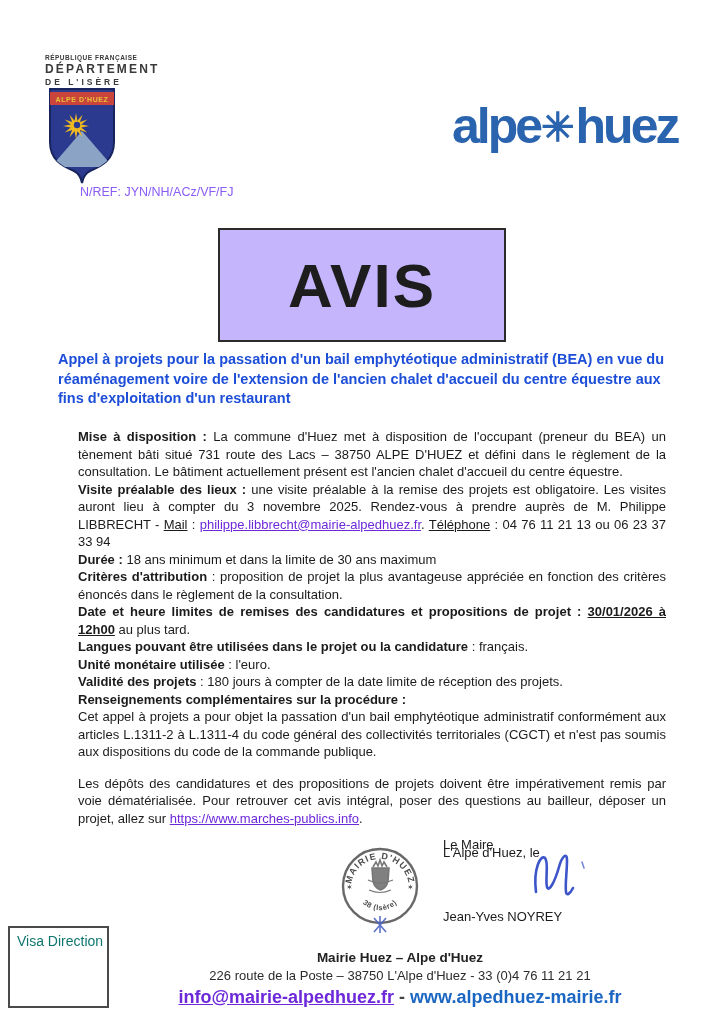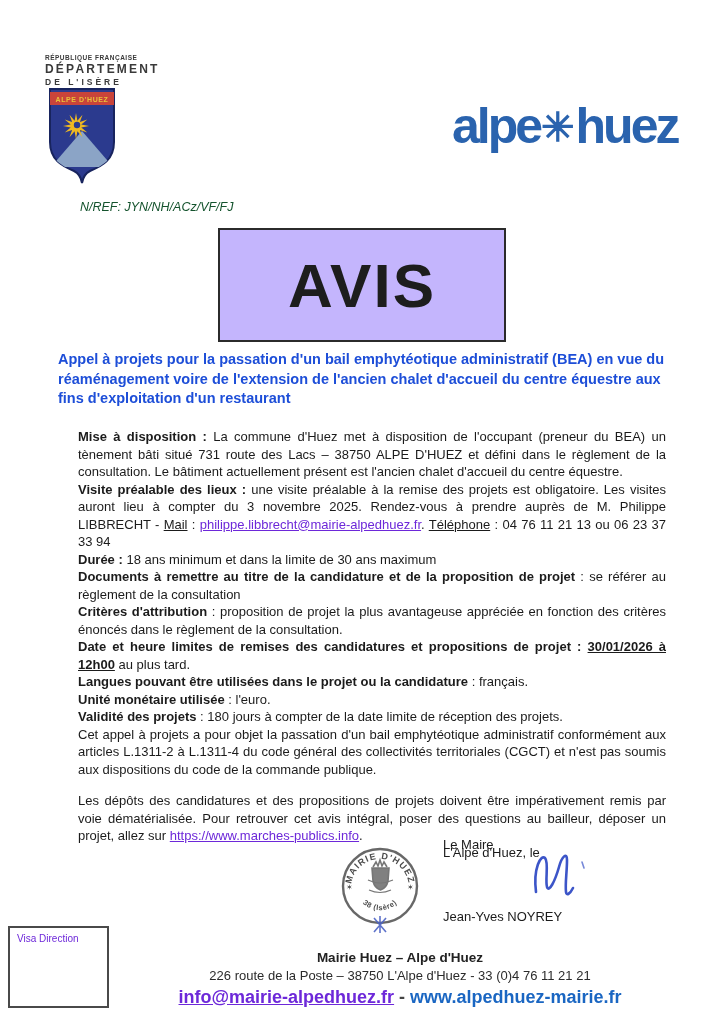--- a/index.html
+++ b/index.html
@@ -13,21 +13,21 @@
   .dept-l1 { font-size:6.5px; font-weight:bold; letter-spacing:.5px; }
   .dept-l2 { font-size:12px; font-weight:bold; letter-spacing:2.2px; margin-top:1px; }
   .dept-l3 { font-size:8.5px; font-weight:bold; letter-spacing:3px; margin-top:1px; }
   .crest-svg { position:absolute; left:46px; top:86px; }
   .brand {
     position:absolute; left:452px; top:96px; width:244px; height:62px;
     font-size:50px; font-weight:800; letter-spacing:-3px; color:#2a63ae;
     white-space:nowrap; line-height:60px;
   }
   .brand .star { font-size:.8em; letter-spacing:0; position:relative; top:-2px; padding:0 1px; }
-  .ref { position:absolute; left:80px; top:200px; font-size:12.5px; color:#14532d;font-style:italic; }
+  .ref { position:absolute; left:80px; top:185px; font-size:12.5px; color:#8b5cf6; }
   
   .avis-box {
     position:absolute; left:218px; top:228px; width:284px; height:110px;
     border:2.5px solid #2b2b2b; background:#c4b5fd;
     display:flex; align-items:center; justify-content:center;
   }
   .avis-box span { font-size:62px; font-weight:bold; letter-spacing:2px; color:#1d1d1d; }
   
   .heading {
     position:absolute; left:58px; top:350px; width:608px;
@@ -53,21 +53,21 @@
   .footer-org { font-size:13.5px; font-weight:bold; color:#222; }
   .footer-addr { font-size:13px; margin-top:3px; color:#2b2b2b; }
   .footer-links { font-size:18px; margin-top:4px; color:#1a66c2;font-weight:bold; }
   .footer-links .sep { color:#444; text-decoration:none; }
   .footer-links .site { text-decoration:none; color:#1a66c2; }
   
   .visa-box {
     position:absolute; left:8px; top:926px; width:97px; height:78px;
     border:2px solid #4a4a4a; background:#fff;
   }
-  .visa-box span { display:block; padding:5px 0 0 7px; font-size:10px; color:#6d28d9; }
+  .visa-box span { display:block; padding:5px 0 0 7px; font-size:14px; color:#0f766e; }
 </style>
 </head>
 <body>
 
 <div class="page">
 
   <div class="dept-block">
     <div class="dept-l1">RÉPUBLIQUE FRANÇAISE</div>
     <div class="dept-l2">DÉPARTEMENT</div>
     <div class="dept-l3">DE L'ISÈRE</div>
@@ -98,26 +98,26 @@
   <div class="avis-box">
     <span>AVIS</span>
   </div>
 
   <div class="heading">Appel à projets pour la passation d'un bail emphytéotique administratif (BEA) en vue du réaménagement voire de l'extension de l'ancien chalet d'accueil du centre équestre aux fins d'exploitation d'un restaurant</div>
 
   <div class="body-text">
       <div class="para"><span class="b">Mise à disposition : </span><span>La commune d'Huez met à disposition de l'occupant (preneur du BEA) un tènement bâti situé 731 route des Lacs – 38750 ALPE D'HUEZ et défini dans le règlement de la consultation. Le bâtiment actuellement présent est l'ancien chalet d'accueil du centre équestre.</span></div>
       <div class="para"><span class="b">Visite préalable des lieux : </span><span>une visite préalable à la remise des projets est obligatoire. Les visites auront lieu à compter du 3 novembre 2025. Rendez-vous à prendre auprès de M. Philippe LIBBRECHT - </span><span class="u">Mail</span><span> : </span><a class="link">philippe.libbrecht@mairie-alpedhuez.fr</a><span>. </span><span class="u">Téléphone</span><span> : 04 76 11 21 13 ou 06 23 37 33 94</span></div>
       <div class="para"><span class="b">Durée : </span><span>18 ans minimum et dans la limite de 30 ans maximum</span></div>
-      <div class="para"><span class="b">Documents à remettre au titre de la candidature et de la proposition de projet</span><span> : se référer au règlement de la consultation</span></div>
       <div class="para"><span class="b">Critères d'attribution</span><span> : proposition de projet la plus avantageuse appréciée en fonction des critères énoncés dans le règlement de la consultation.</span></div>
       <div class="para"><span class="b">Date et heure limites de remises des candidatures et propositions de projet : </span><span class="bu">30/01/2026 à 12h00</span><span> au plus tard.</span></div>
       <div class="para"><span class="b">Langues pouvant être utilisées dans le projet ou la candidature</span><span> : français.</span></div>
       <div class="para"><span class="b">Unité monétaire utilisée</span><span> : l'euro.</span></div>
       <div class="para"><span class="b">Validité des projets</span><span> : 180 jours à compter de la date limite de réception des projets.</span></div>
+      <div class="para"><span class="b">Renseignements complémentaires sur la procédure :</span></div>
       <div class="para"><span>Cet appel à projets a pour objet la passation d'un bail emphytéotique administratif conformément aux articles L.1311-2 à L.1311-4 du code général des collectivités territoriales (CGCT) et n'est pas soumis aux dispositions du code de la commande publique.</span></div>
       <div class="para gap"><span>Les dépôts des candidatures et des propositions de projets doivent être impérativement remis par voie dématérialisée. Pour retrouver cet avis intégral, poser des questions au bailleur, déposer un projet, allez sur </span><a class="link">https://www.marches-publics.info</a><span>.</span></div>
     </div>
 
   <svg class="stamp-svg" width="88" height="100" viewBox="0 0 88 100">
     <defs>
       <path id="stampTop" d="M 13,46 A 29,29 0 1 1 71,46"></path>
       <path id="stampBottom" d="M 20,56 A 26,26 0 0 0 64,56"></path>
     </defs>
     <circle cx="42" cy="44" r="37" fill="none" stroke="#4d4d4d" stroke-width="2.4" opacity="0.85"></circle>

